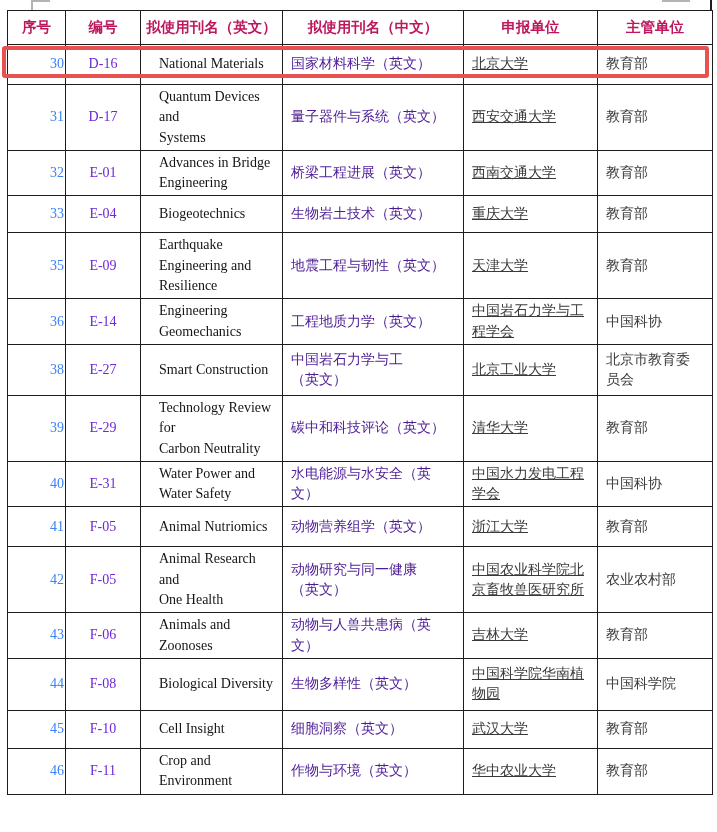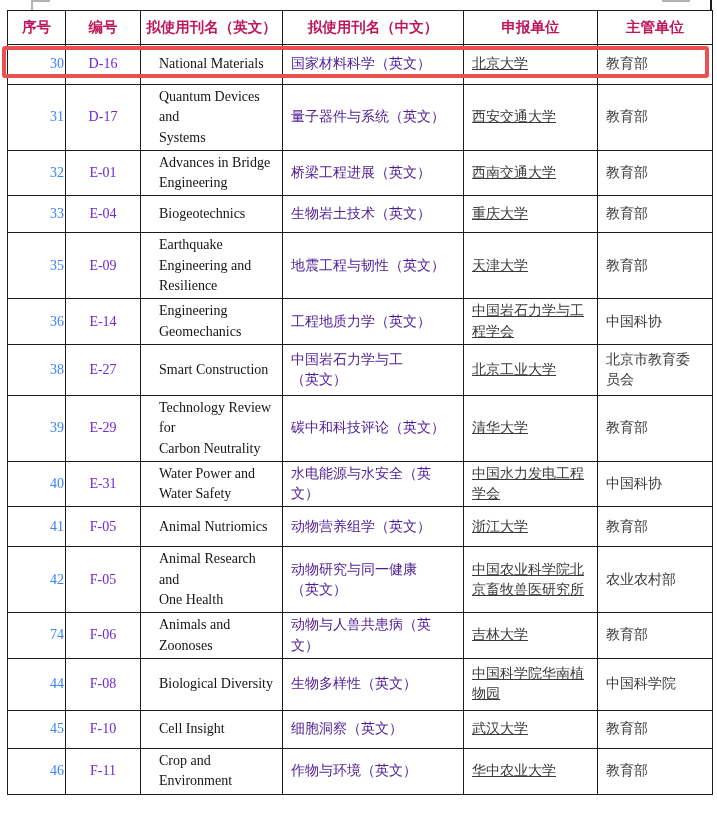--- a/index.html
+++ b/index.html
@@ -194,21 +194,21 @@
           <td class="c-code">F-05</td>
           <td class="c-en">Animal Research and
 One Health</td>
           <td class="c-zh">动物研究与同一健康
 （英文）</td>
           <td class="c-app">中国农业科学院北
 京畜牧兽医研究所</td>
           <td class="c-sup">农业农村部</td>
         </tr>
         <tr style="height: 43px;">
-          <td class="c-seq">74</td>
+          <td class="c-seq">43</td>
           <td class="c-code">F-06</td>
           <td class="c-en">Animals and Zoonoses</td>
           <td class="c-zh">动物与人兽共患病（英
 文）</td>
           <td class="c-app">吉林大学</td>
           <td class="c-sup">教育部</td>
         </tr>
         <tr style="height: 52px;">
           <td class="c-seq">44</td>
           <td class="c-code">F-08</td>

